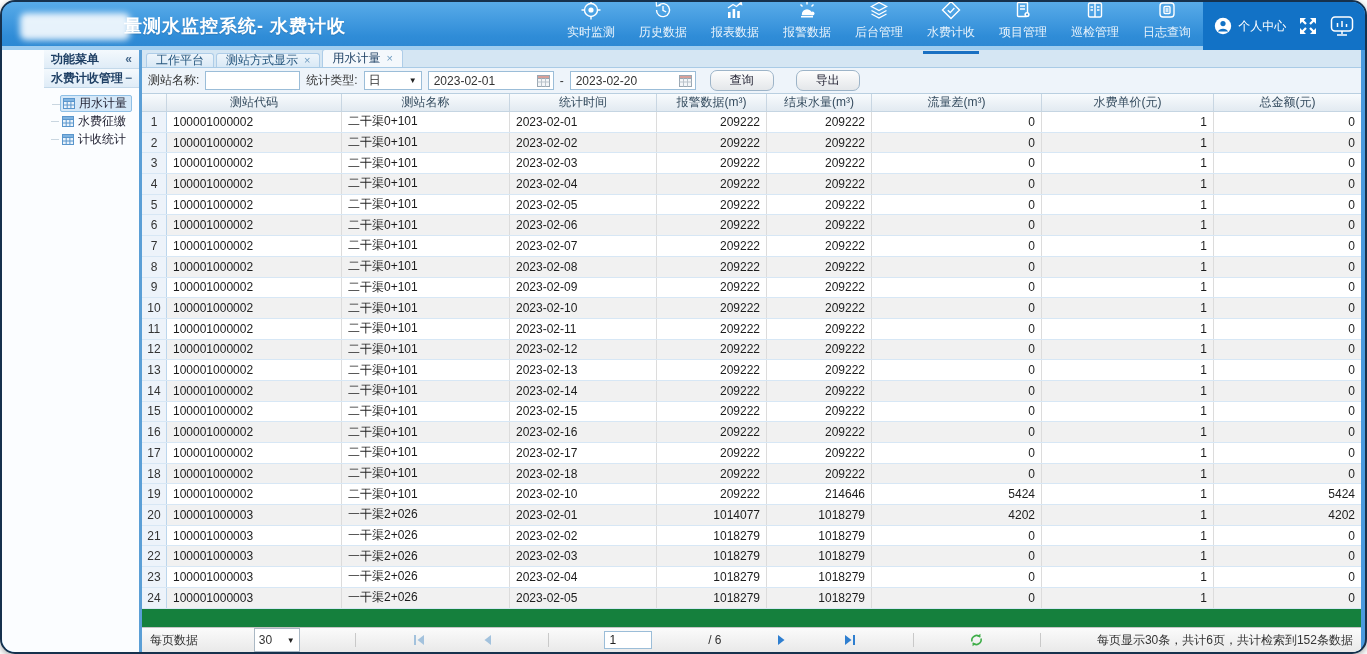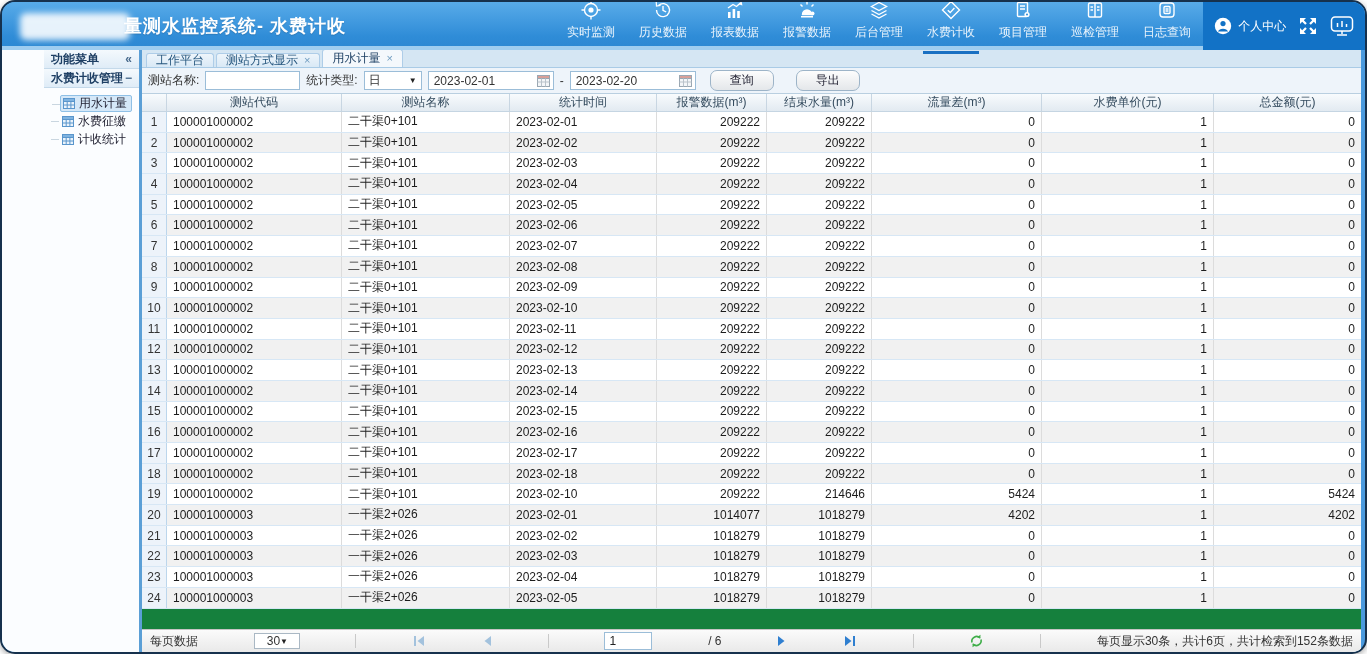--- a/index.html
+++ b/index.html
@@ -122,22 +122,22 @@
   .c8 { flex:1 1 auto; justify-content:flex-end; border-right:none; }
   .th.c1,.th.c2,.th.c3,.th.c4,.th.c5,.th.c6,.th.c7,.th.c8 { justify-content:center; }
   
   .pager {
     flex:0 0 23px; display:flex; align-items:center; gap:7px; padding:0 8px;
     background:linear-gradient(180deg,#fbfbfb,#e9e9e9); border-top:1px solid #c5c5c5;
     font-size:12px; color:#333;justify-content:space-between;
   }
   .pager-sep { width:1px; height:14px; background:#c9c9c9; }
   .pager-select {
-    height:16px; width:46px; border:1px solid #aab8c4; background:#fff; display:flex;
-    align-items:center; justify-content:space-between; padding:0 12px; cursor:pointer;
+    height:24px; width:46px; border:1px solid #aab8c4; background:#fff; display:flex;
+    align-items:center; justify-content:space-between; padding:0 4px; cursor:pointer;
   }
   .page-input { width:48px; height:18px; text-align:left; }
   .pg-btn { display:flex; align-items:center; cursor:pointer; }
   
   .app-footer {
     flex:0 0 21px; background:#4a9ade; display:flex; align-items:center; justify-content:center;
     font-size:12px; color:#173a5c; gap:2px;
   }
   .footer-blur { display:inline-block; width:66px; height:14px; border-radius:4px;
     background:rgba(240,246,250,.85); filter:blur(2px); }

